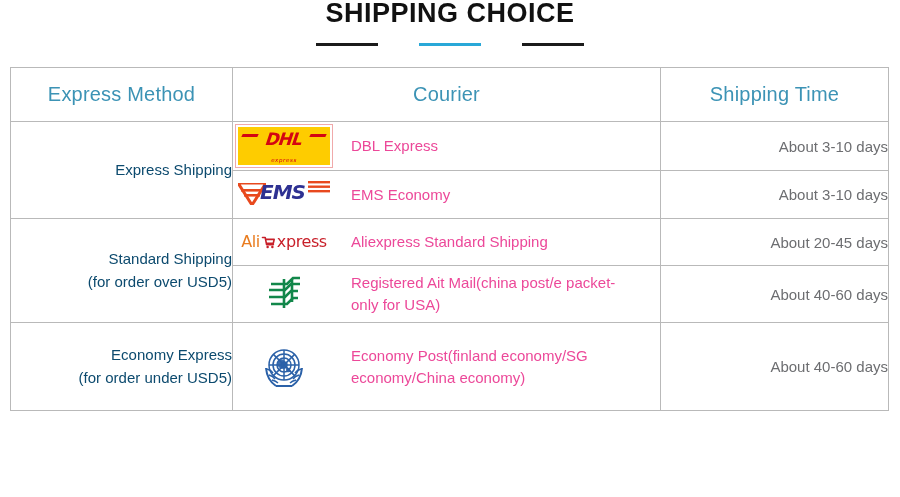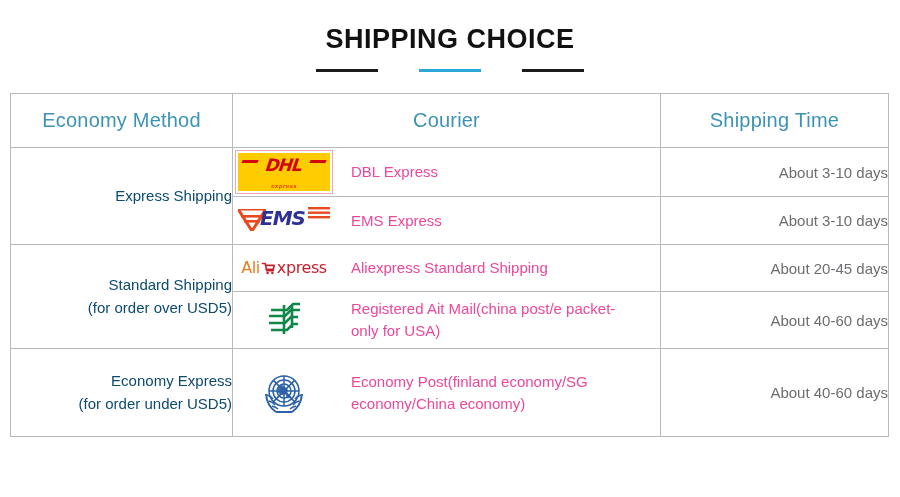--- a/index.html
+++ b/index.html
@@ -17,21 +17,20 @@
   .page {
     position: relative;
     width: 900px;
     height: 497px;
     background: #ffffff;
     box-sizing: border-box;
   }
 
   
   .title-block {
-    padding-top: 26px;
     text-align: center;
   }
   .title {
     font-size: 27px;
     font-weight: bold;
     letter-spacing: 0.5px;
     color: #111111;
     line-height: 1;
   }
   .rules {
@@ -247,21 +246,21 @@
 
   <div class="table-wrap">
     <table class="ship">
       <colgroup>
         <col class="c-method">
         <col class="c-courier">
         <col class="c-time">
       </colgroup>
       <thead>
         <tr>
-          <th class="head-cell">Economy Method</th>
+          <th class="head-cell">Express Method</th>
           <th class="head-cell">Courier</th>
           <th class="head-cell">Shipping Time</th>
         </tr>
       </thead>
       <tbody>
 
         <tr class="r-express-1">
           <td class="method-cell" rowspan="2">
             <span>Express Shipping</span>
           </td>
@@ -294,21 +293,21 @@
                     <rect x="6" y="11" width="16" height="2.6" fill="#e8491e"></rect>
                   </svg>
                   <svg class="ems-stripes-r" viewBox="0 0 22 12">
                     <rect x="0" y="0" width="22" height="2.4" fill="#e8491e"></rect>
                     <rect x="0" y="4.5" width="22" height="2.4" fill="#e8491e"></rect>
                     <rect x="0" y="9" width="22" height="2.4" fill="#e8491e"></rect>
                   </svg>
                   <span class="ems-word">EMS</span>
                 </span>
               </span>
-              <span class="courier-label">EMS Express</span>
+              <span class="courier-label">EMS Economy</span>
             </div>
           </td>
           <td class="time-cell">About 3-10 days</td>
         </tr>
 
         <tr class="r-standard-1">
           <td class="method-cell" rowspan="2">
             <span>Standard Shipping</span>
             <span class="sub">(for order over USD5)</span>
           </td>

